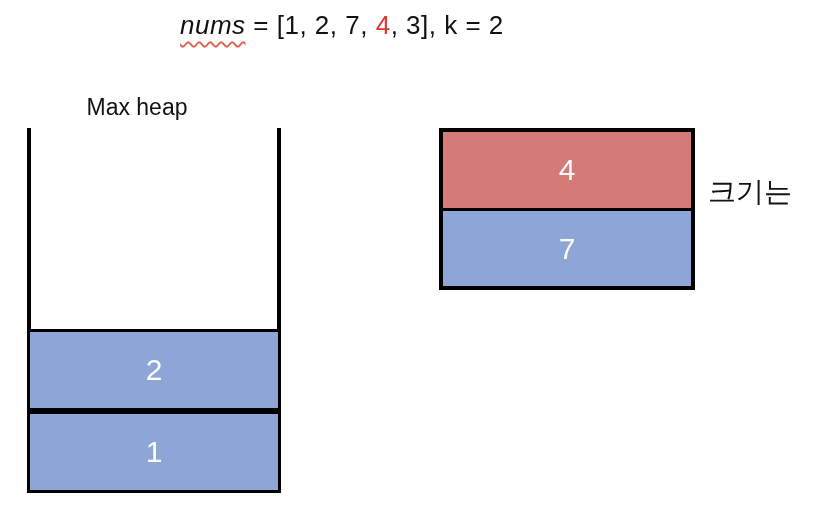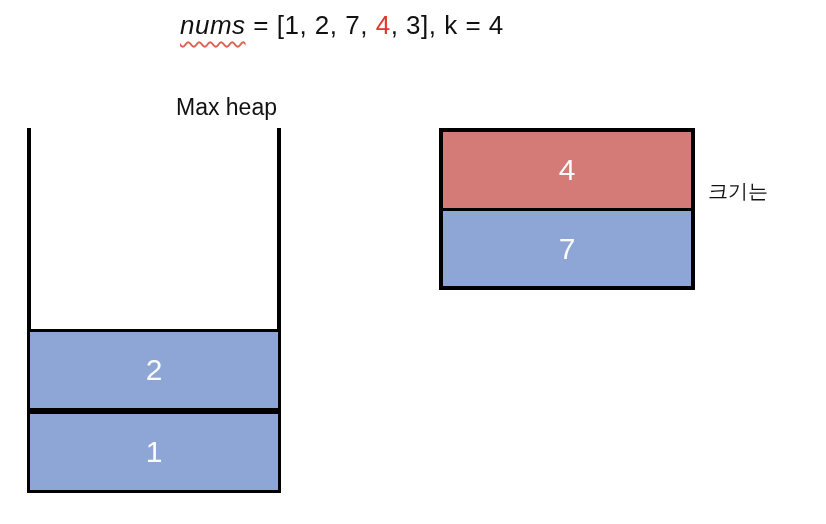--- a/index.html
+++ b/index.html
@@ -39,21 +39,21 @@
 
   
   .heap-label {
     position: absolute;
     top: 94px;
     font-size: 23px;
     line-height: 26px;
     color: var(--text-black);
     text-align: center;
   }
-  .max-label { left: 23px;  width: 254px; text-align: right; }
+  .max-label { left: 10px;  width: 254px; }
   .min-label { left: 439px; width: 256px; top: 92px; }
 
   
   .bucket {
     position: absolute;
     left: 27px;
     top: 128px;
     width: 254px;
     height: 365px;
     box-sizing: border-box;
@@ -108,32 +108,32 @@
   .minrow.bottom {
     flex: 1;
     background: var(--block-blue);
   }
 
   
   .annotation {
     position: absolute;
     left: 708px;
     top: 176px;
-    font-size: 20px;
+    font-size: 28px;
     line-height: 31px;
     color: var(--text-black);
     white-space: nowrap;
   }
 </style>
 </head>
 <body>
 
 <div class="canvas">
 
-  <div class="title"><span class="nums-word">nums</span><span> = [1, 2, 7, </span><span class="hl">4</span><span>, 3], k = 4</span></div>
+  <div class="title"><span class="nums-word">nums</span><span> = [1, 2, 7, </span><span class="hl">4</span><span>, 3], k = 2</span></div>
 
   <div class="heap-label max-label">Max heap</div>
   <div class="bucket"></div>
   <div class="block max-b2">
     <span class="block-num">2</span>
   </div>
   <div class="block max-b1">
     <span class="block-num">1</span>
   </div>
 

